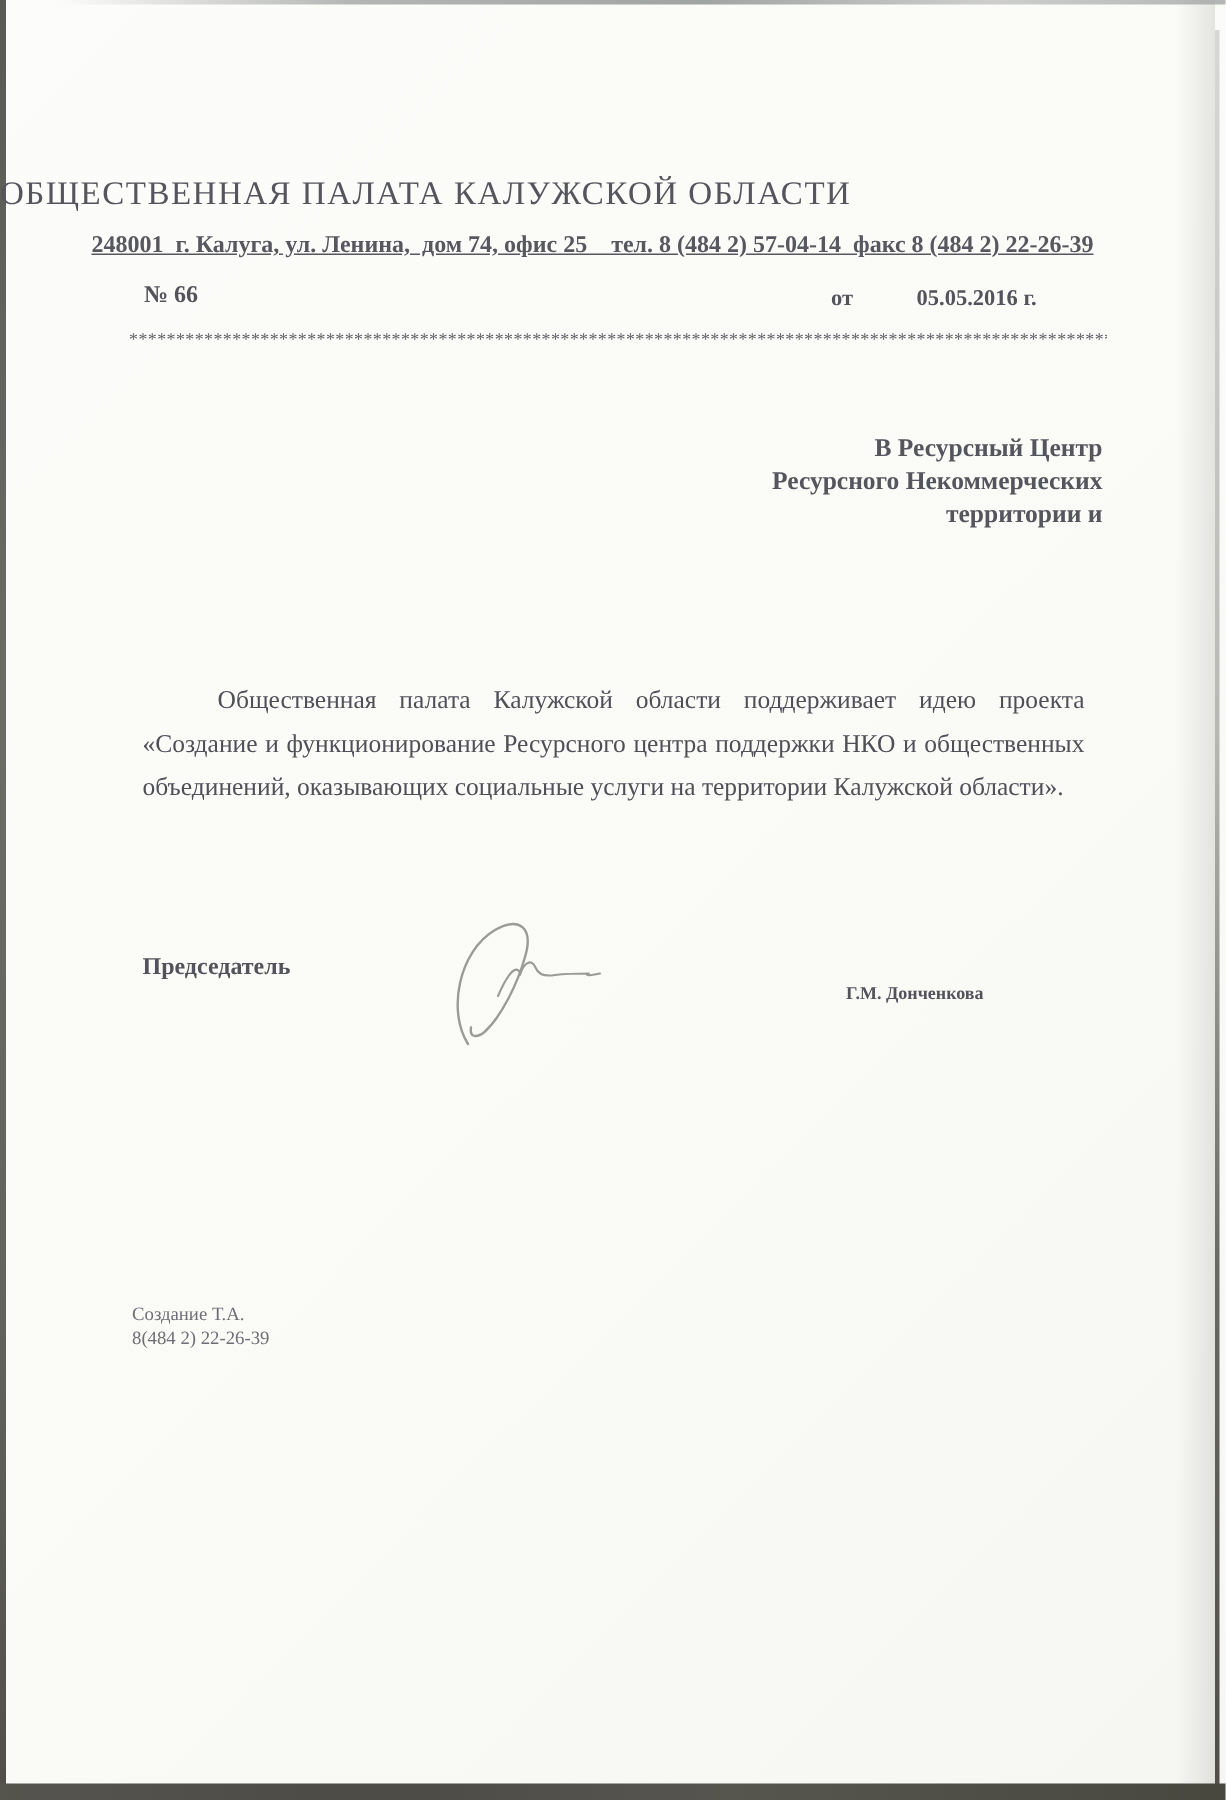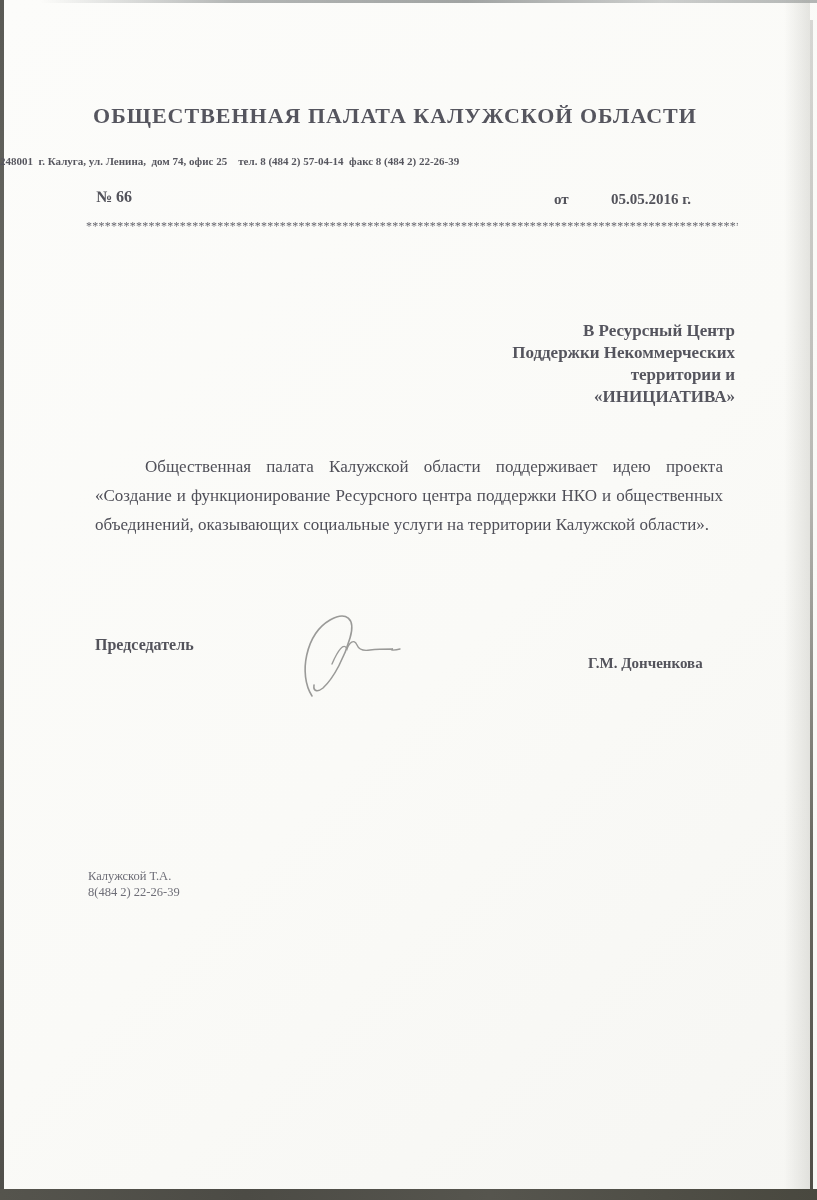--- a/index.html
+++ b/index.html
@@ -31,28 +31,28 @@
   .edge-right-shade {
     position: absolute; top: 0; right: 7px; width: 26px; height: 1200px;
     background: linear-gradient(270deg, rgba(160,160,152,.25) 0%, rgba(160,160,152,0) 100%);
   }
   .edge-bottom {
     position: absolute; left: 0; bottom: 0; width: 817px; height: 11px;
     background: linear-gradient(90deg, #55544d 0%, #4c4b45 30%, #56554e 60%, #49483f 100%);
   }
   
   .org-title {
-    position: absolute; top: 103px; left: 0; width: 790px;
-    text-align: center; font-weight: bold; font-size: 22px;
+    position: absolute; top: 116px; left: 0; width: 790px;
+    text-align: left; font-weight: normal; font-size: 22px;
     letter-spacing: 1px; color: #55555e;
   }
   .org-address {
     position: absolute; top: 155px; left: 0; width: 790px;
-    font-weight: bold; font-size: 11px;
-    color: #57575f; white-space: pre-wrap;
+    text-align: center; font-weight: bold; font-size: 16px;
+    color: #57575f; white-space: pre-wrap; text-decoration: underline;
   }
   .doc-number {
     position: absolute; top: 188px; left: 96px;
     font-weight: bold; font-size: 16px;
   }
   .date-label {
     position: absolute; top: 191px; left: 554px;
     font-weight: bold; font-size: 15px; text-align: center;
   }
   .date-value {
@@ -61,36 +61,36 @@
   }
   .stars {
     position: absolute; top: 219px; left: 86px; width: 652px; height: 18px;
     font-size: 12px; letter-spacing: 0.25px; color: #63636b;
     white-space: nowrap; overflow: hidden;
   }
   
   .recipient {
     position: absolute; top: 288px; right: 82px; width: 360px;
     text-align: right; font-weight: bold; font-size: 17px;
-    line-height: 22px; color: #55555e; margin-top: 32px;
+    line-height: 22px; color: #55555e;
   }
   
   .body-par {
     position: absolute; top: 452px; left: 95px; width: 628px;
     font-size: 17px; line-height: 29px; text-align: justify;
     text-indent: 50px; color: #4f4f58;
   }
   
   .sig-label {
     position: absolute; top: 636px; left: 95px;
     font-weight: bold; font-size: 16px;
   }
   .sig-name {
-    position: absolute; top: 655px; left: 588px;
-    font-weight: bold; font-size: 15px; text-align: right;
+    position: absolute; top: 655px; left: 564px;
+    font-weight: bold; font-size: 12px; text-align: right;
   }
   .sig-script {
     position: absolute; top: 612px; left: 292px; width: 130px; height: 95px;
   }
   
   .footer {
     position: absolute; top: 868px; left: 88px;
     font-size: 12.5px; line-height: 16px; color: #6e6e77;
   }
 </style>
@@ -107,32 +107,31 @@
 
   <div class="org-title">ОБЩЕСТВЕННАЯ ПАЛАТА КАЛУЖСКОЙ ОБЛАСТИ</div>
   <div class="org-address">248001  г. Калуга, ул. Ленина,  дом 74, офис 25    тел. 8 (484 2) 57-04-14  факс 8 (484 2) 22-26-39</div>
   <div class="doc-number">№ 66</div>
   <div class="date-label">от</div>
   <div class="date-value">05.05.2016 г.</div>
   <div class="stars">*********************************************************************************************************</div>
 
   <div class="recipient">
     <div>В Ресурсный Центр</div>
-    <div>Поддержки Некоммерческих</div>
+    <div>Ресурсного Некоммерческих</div>
     <div>территории и</div>
-    <div>«ИНИЦИАТИВА»</div>
   </div>
 
   <div class="body-par">Общественная палата Калужской области поддерживает идею проекта «Создание и функционирование Ресурсного центра поддержки НКО и общественных объединений, оказывающих социальные услуги на территории Калужской области».</div>
 
   <div class="sig-label">Председатель</div>
   <svg class="sig-script" viewBox="0 0 130 95" fill="none" xmlns="http://www.w3.org/2000/svg">
     <path d="M20 84 C 6 62, 14 22, 38 8 C 54 -1, 64 6, 58 26 C 53 44, 42 66, 31 76 C 26 80, 21 80, 22 73" stroke="#9a9a98" stroke-width="1.6" stroke-linecap="round"></path>
     <path d="M40 52 C 46 38, 52 30, 55 37 C 57 31, 62 26, 65 33 C 67 38, 72 39, 78 38 C 86 37, 94 37, 101 37 C 96 39, 104 38, 108 37" stroke="#9a9a98" stroke-width="1.4" stroke-linecap="round"></path>
   </svg>
   <div class="sig-name">Г.М. Донченкова</div>
 
   <div class="footer">
-    <div>Калужской Т.А.</div>
+    <div>Создание Т.А.</div>
     <div>8(484 2) 22-26-39</div>
   </div>
 
 </div>
 
 </body></html>

